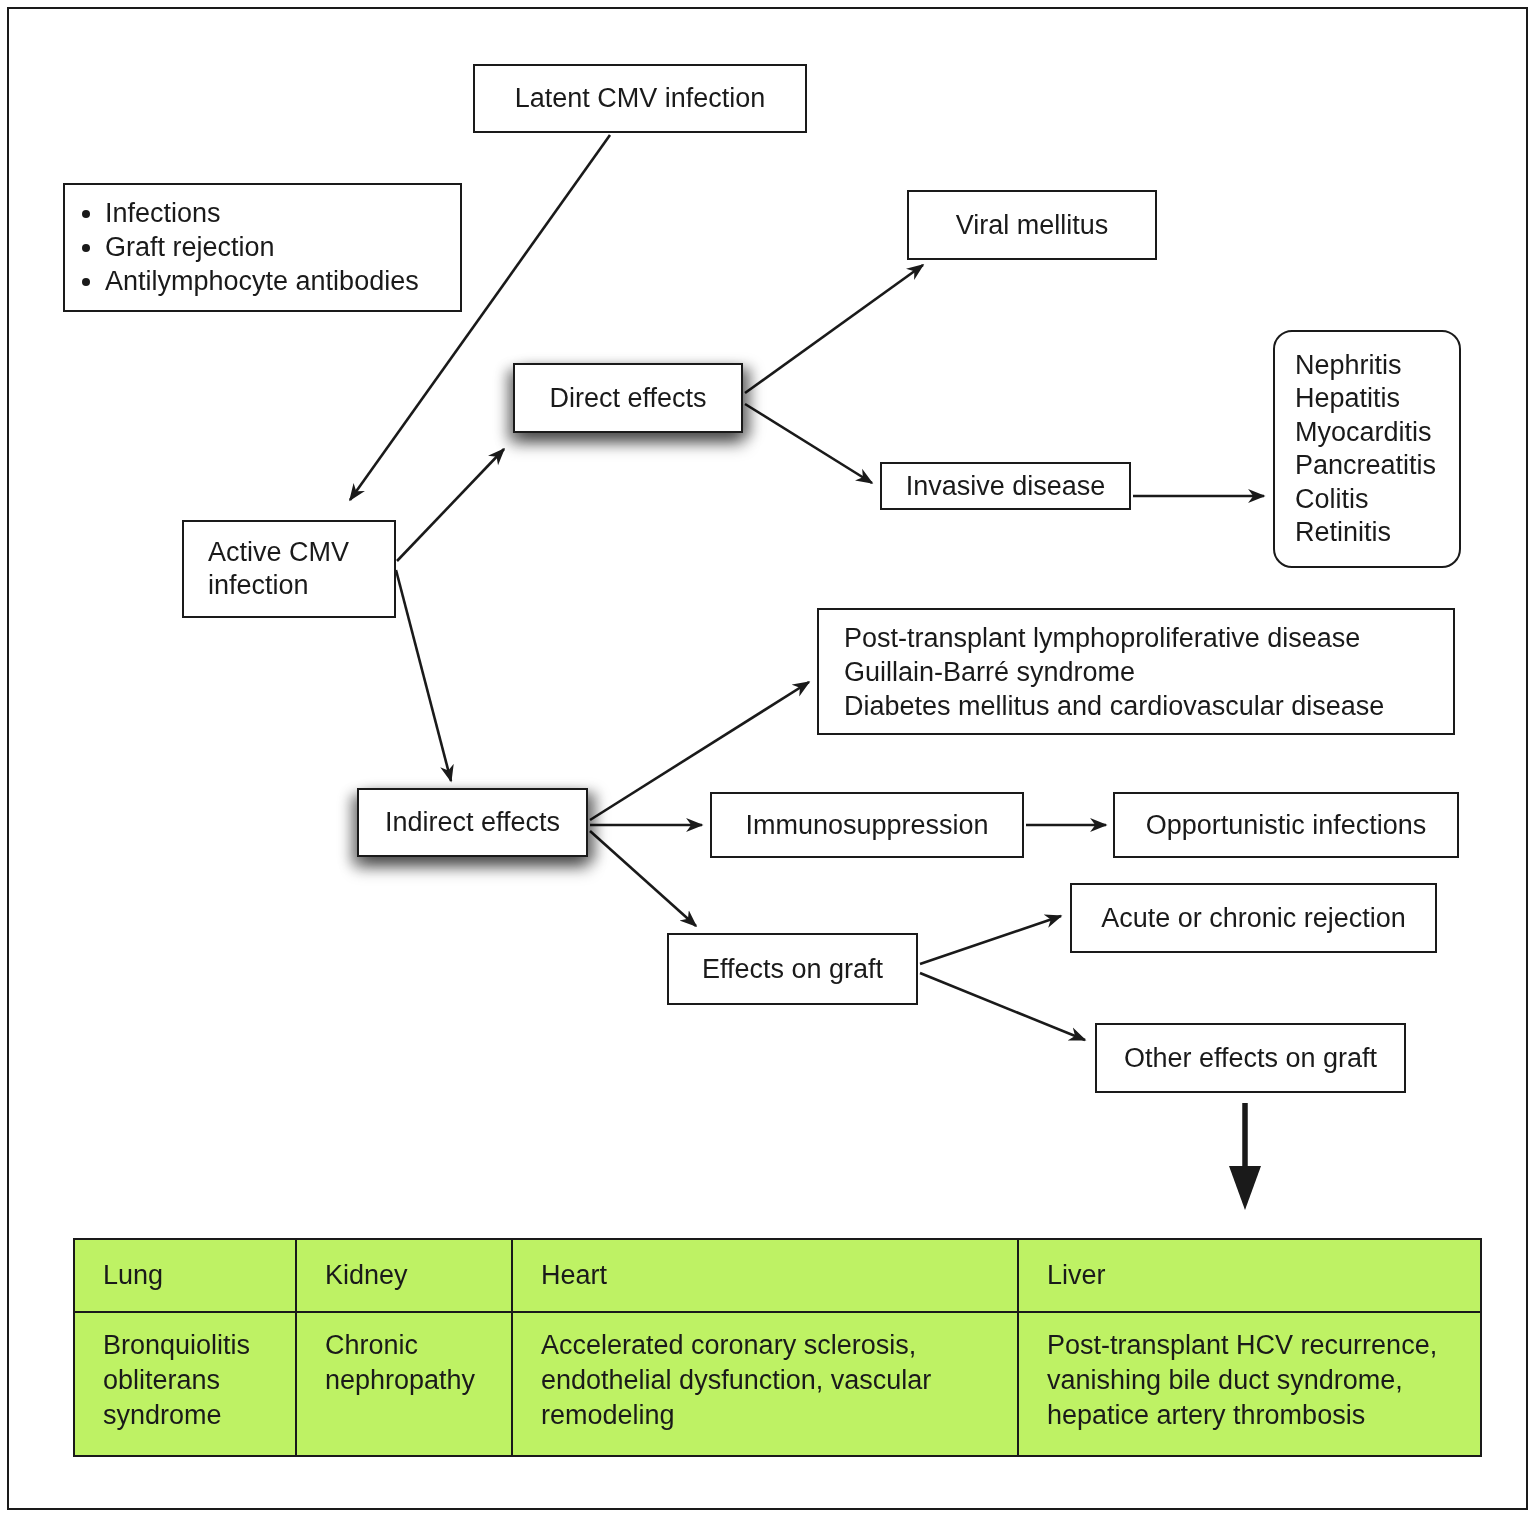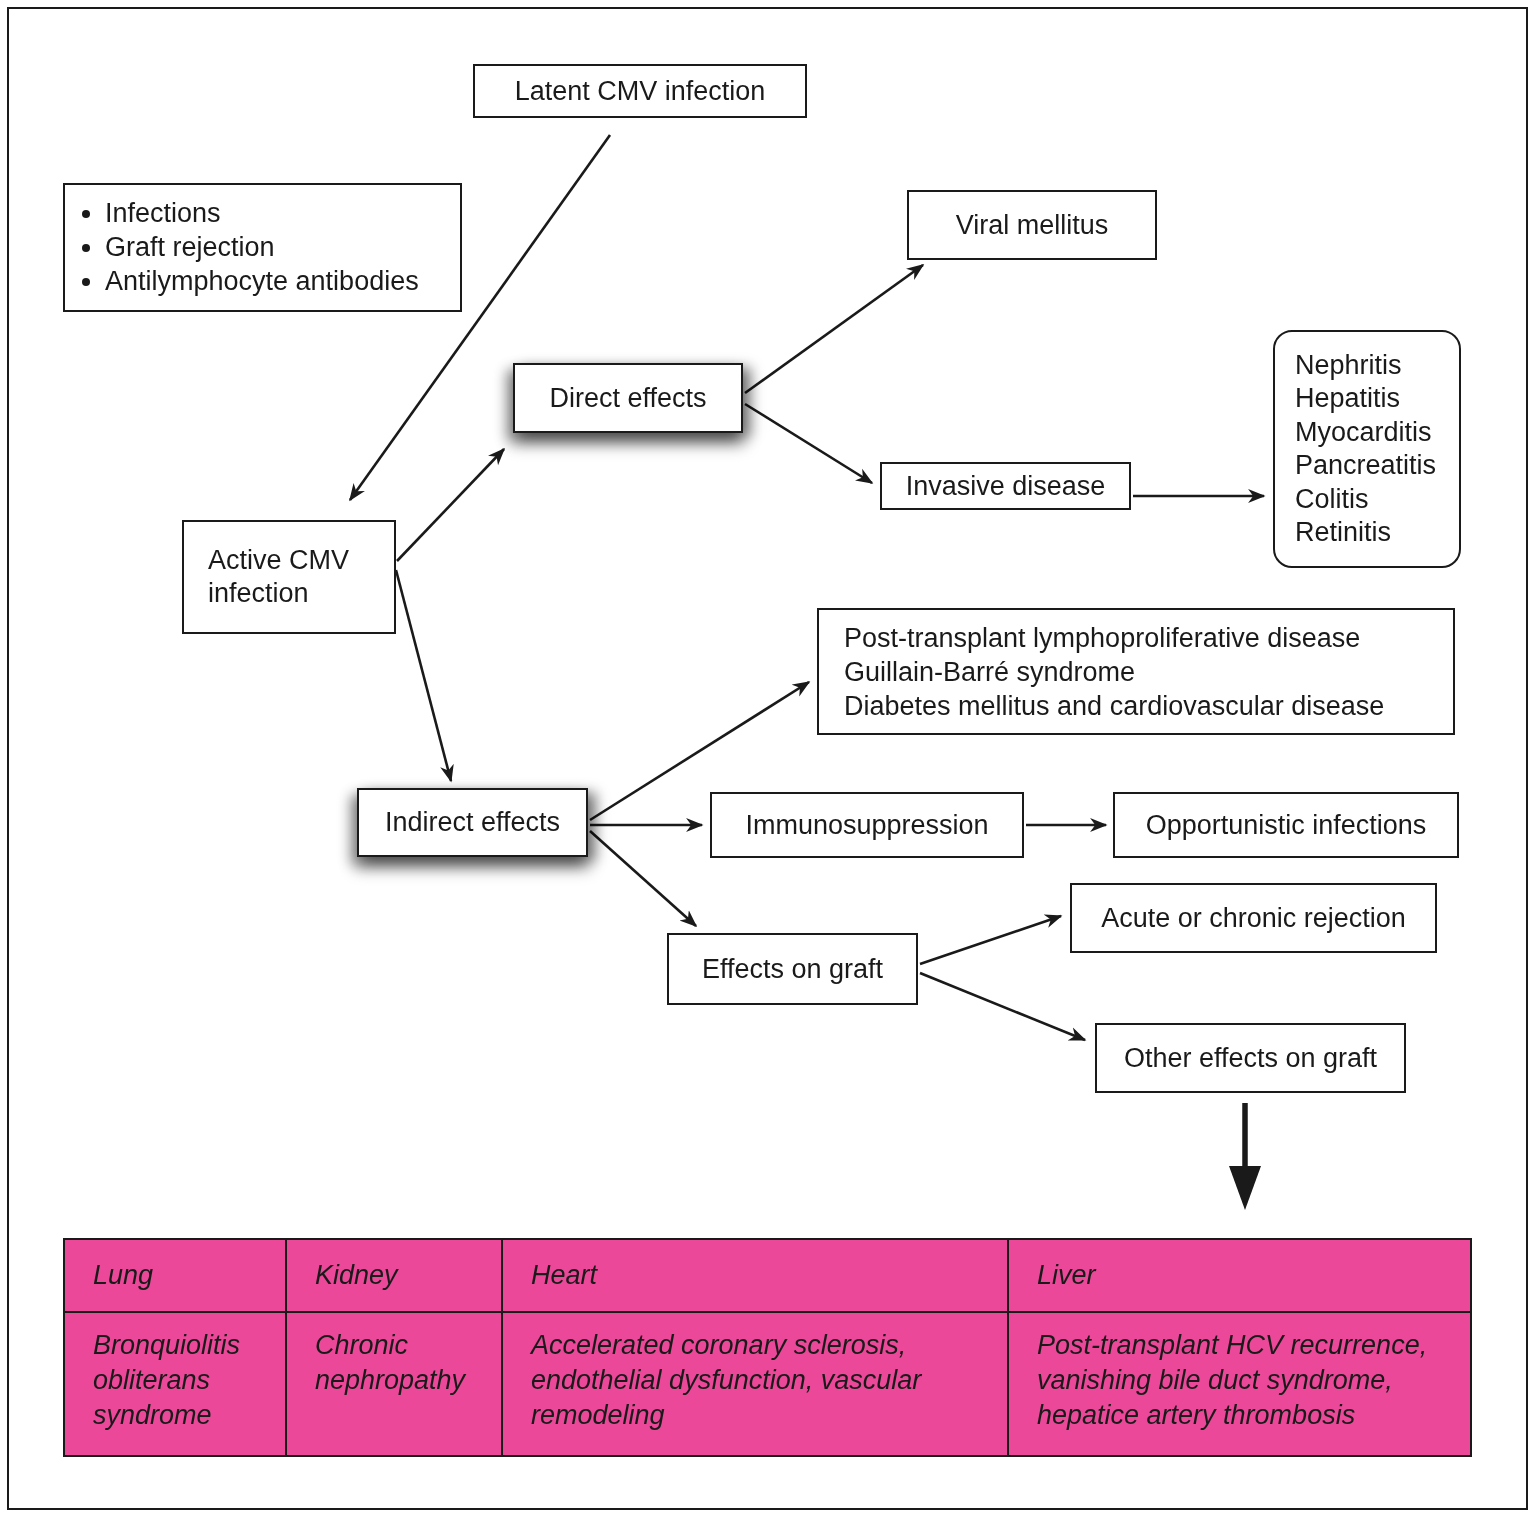--- a/index.html
+++ b/index.html
@@ -10,43 +10,43 @@
   .arrows { position:absolute; left:0; top:0; width:1536px; height:1518px; }
 
   .box { position:absolute; border:2.5px solid #1a1a1a; background:#ffffff;
          font-size:27px; line-height:33px; display:flex; align-items:center; }
   .center { justify-content:center; text-align:center; padding:0 8px; }
   .leftpad { padding-left:24px; padding-right:12px; }
   .shadowed { box-shadow: 0 10px 14px 2px rgba(0,0,0,0.40),
                           9px 4px 12px rgba(0,0,0,0.35),
                           -7px 7px 12px rgba(0,0,0,0.28); }
 
-  #latent   { left:473px; top:64px;  width:334px; height:54px; }
+  #latent   { left:473px; top:64px;  width:334px; height:69px; }
   #risk     { left:63px;  top:183px; width:399px; height:129px; padding-left:14px; }
   #viral    { left:907px; top:190px; width:250px; height:70px; }
   #direct   { left:513px; top:363px; width:230px; height:70px; }
   #invasive { left:880px; top:462px; width:251px; height:48px; }
   #organs   { left:1273px; top:330px; width:188px; height:238px; padding-left:20px;border-radius:19px; }
-  #active   { left:182px; top:520px; width:214px; height:114px; }
+  #active   { left:182px; top:520px; width:214px; height:98px; }
   #ptld     { left:817px; top:608px; width:638px; height:127px; padding-left:25px; line-height:34px; }
   #indirect { left:357px; top:788px; width:231px; height:69px; }
   #immuno   { left:710px; top:792px; width:314px; height:66px; }
   #opport   { left:1113px; top:792px; width:346px; height:66px; }
   #graft    { left:667px; top:933px; width:251px; height:72px;text-align:right; }
   #acute    { left:1070px; top:883px; width:367px; height:70px; }
   #other    { left:1095px; top:1023px; width:311px; height:70px; }
 
   .bullets { list-style:disc; padding-left:26px; }
   .bullets li { margin:1px 0; }
   .stack { display:flex; flex-direction:column; }
   .stack div { line-height:33.5px; }
   #ptld .stack div { line-height:34px; }
 
-  table.organ-table { position:absolute; left:63px; top:1238px; width:1407px;
-    border-collapse:collapse; background:#ec4899; font-size:27px; table-layout:fixed;font-style:italic; }
+  table.organ-table { position:absolute; left:73px; top:1238px; width:1407px;
+    border-collapse:collapse; background:#bef264; font-size:27px; table-layout:fixed; }
   table.organ-table, table.organ-table th, table.organ-table td { border:2.5px solid #1a1a1a; }
   table.organ-table th { height:73px; text-align:left; font-weight:normal; padding-left:28px; vertical-align:middle; }
   table.organ-table td { height:144px; text-align:left; padding:15px 28px 10px 28px; vertical-align:top; line-height:35px; }
 </style>
 </head>
 <body>
 
 <div class="figure">
   <div class="frame"></div>
 

